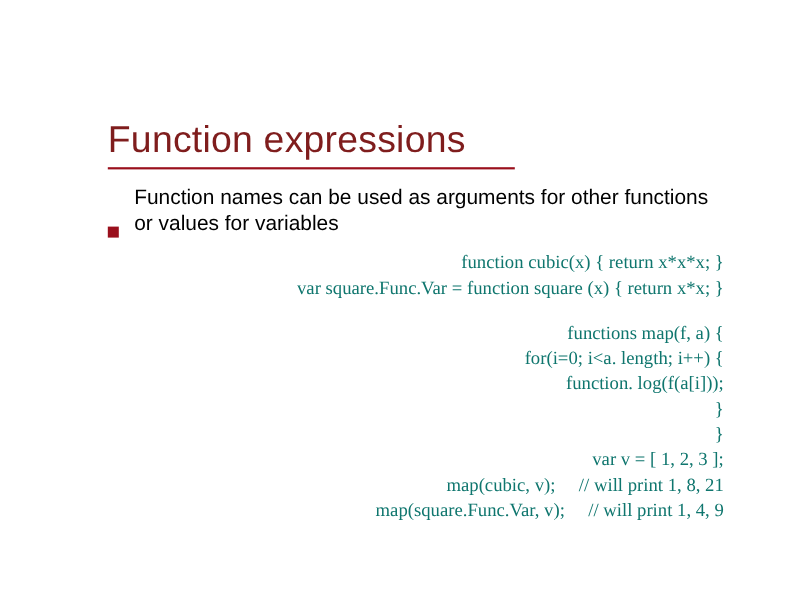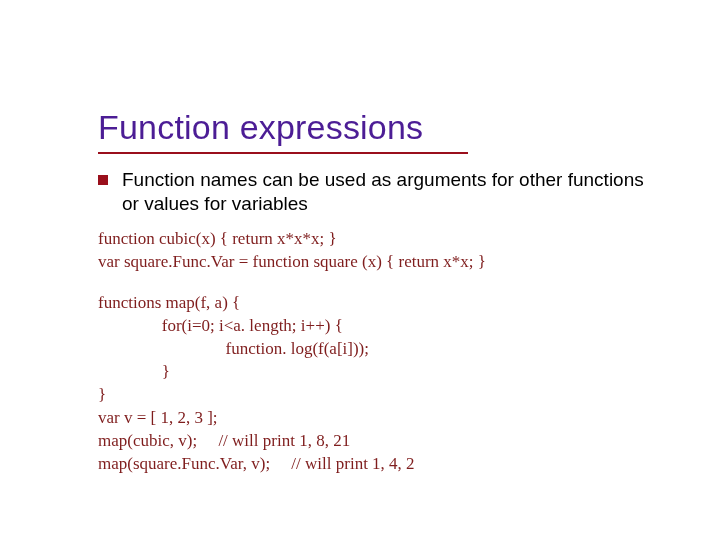--- a/index.html
+++ b/index.html
@@ -20,40 +20,40 @@
     padding: 0;
   }
   .title-wrap {
     position: absolute;
     left: 98px;
     top: 108px;
   }
   .title {
     font-family: Verdana, Geneva, sans-serif;
     font-size: 34px;
-    color: #4c1d95;
+    color: #7f1d1d;
     letter-spacing: 0.2px;
   }
   .underline {
     position: absolute;
     left: 98px;
     top: 152px;
     width: 370px;
     height: 2px;
     background: #9a0f1c;
   }
   .body {
     position: absolute;
     left: 98px;
     top: 168px;
     width: 560px;
   }
   .bullet-row {
     display: flex;
-    align-items: flex-start;
+    align-items: flex-end;
     margin-bottom: 10px;
   }
   .bullet-icon {
     flex: 0 0 auto;
     width: 10px;
     height: 10px;
     background: #9a0f1c;
     margin-top: 7px;
     margin-right: 14px;
   }
@@ -63,22 +63,23 @@
     line-height: 1.25;
     color: #000;
   }
   .code-block {
     position: absolute;
     left: 98px;
     width: 560px;
     font-family: "Times New Roman", Times, serif;
     font-size: 17px;
     line-height: 1.35;
-    color: #7f1d1d;
+    color: #0f766e;
     white-space: pre;
+    text-align: right;
   }
   .code-block.one {
     top: 228px;
   }
   .code-block.two {
     top: 292px;
   }
 </style>
 </head>
 <body>
@@ -100,15 +101,15 @@
   <div class="code-block one"><span>function cubic(x) { return x*x*x; }</span>
 <span>var square.Func.Var = function square (x) { return x*x; }</span></div>
 
   <div class="code-block two"><span>functions map(f, a) {</span>
 <span>               for(i=0; i&lt;a. length; i++) {</span>
 <span>                              function. log(f(a[i]));</span>
 <span>               }</span>
 <span>}</span>
 <span>var v = [ 1, 2, 3 ];</span>
 <span>map(cubic, v);     // will print 1, 8, 21</span>
-<span>map(square.Func.Var, v);     // will print 1, 4, 2</span></div>
+<span>map(square.Func.Var, v);     // will print 1, 4, 9</span></div>
 
 </div>
 
 </body></html>

